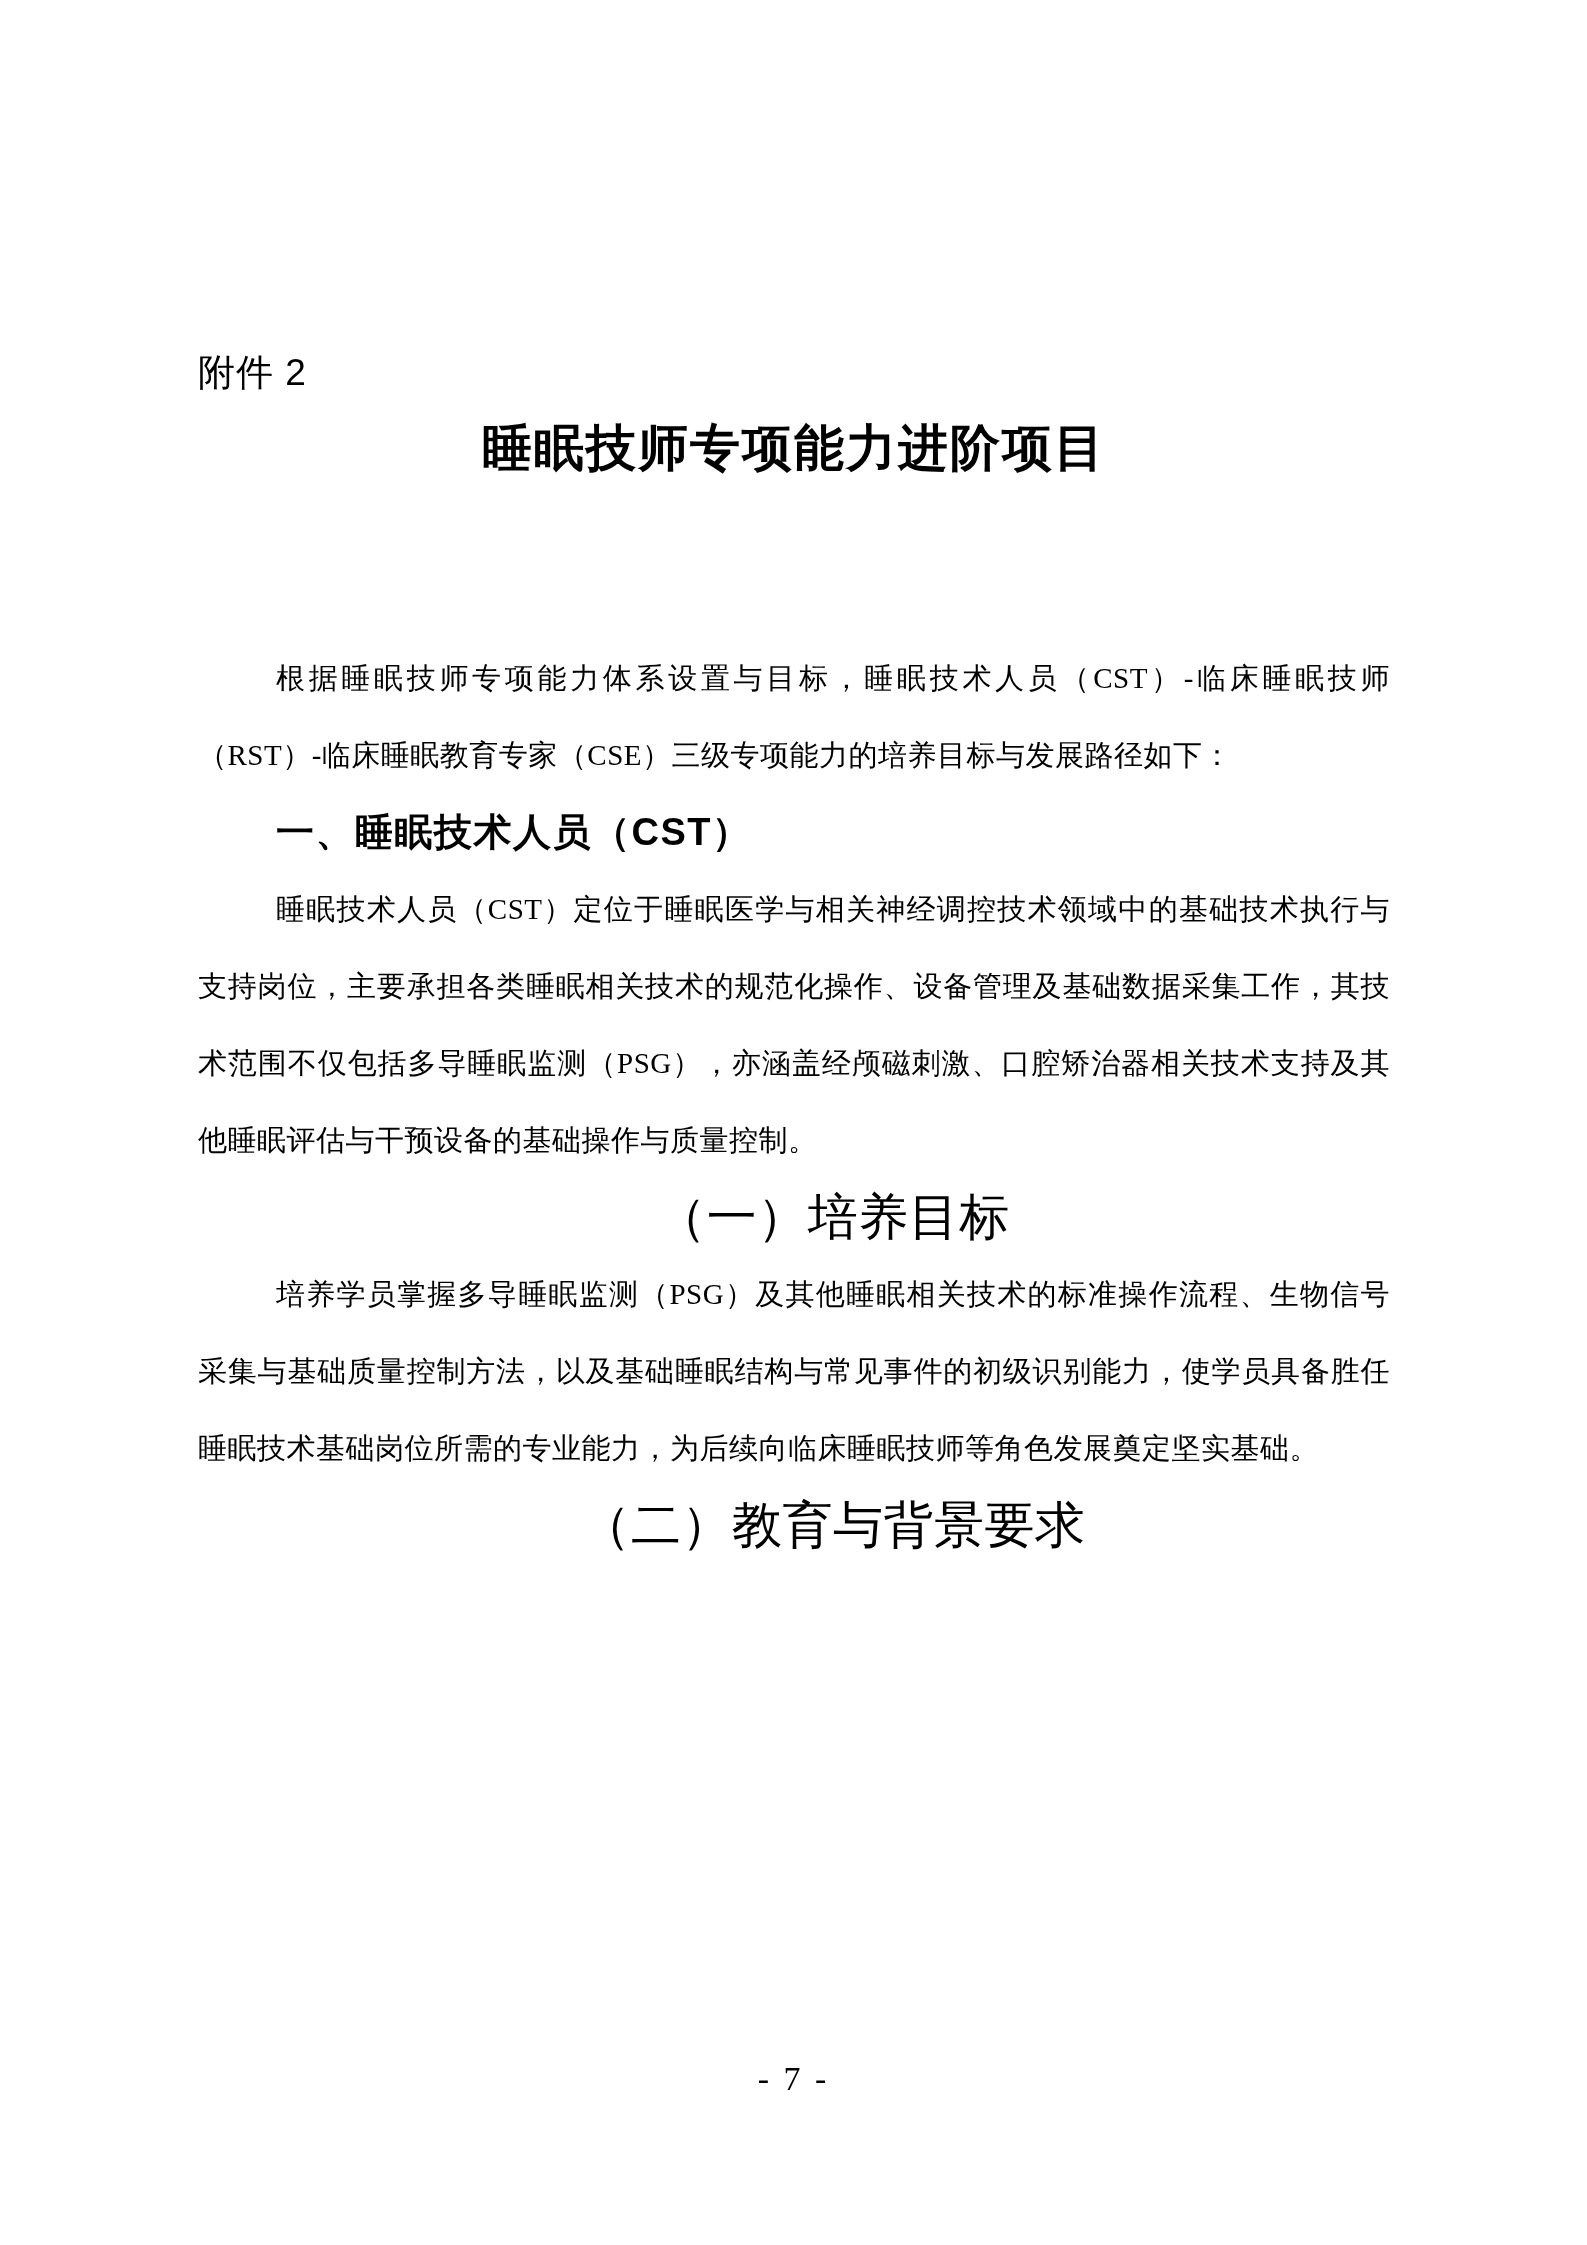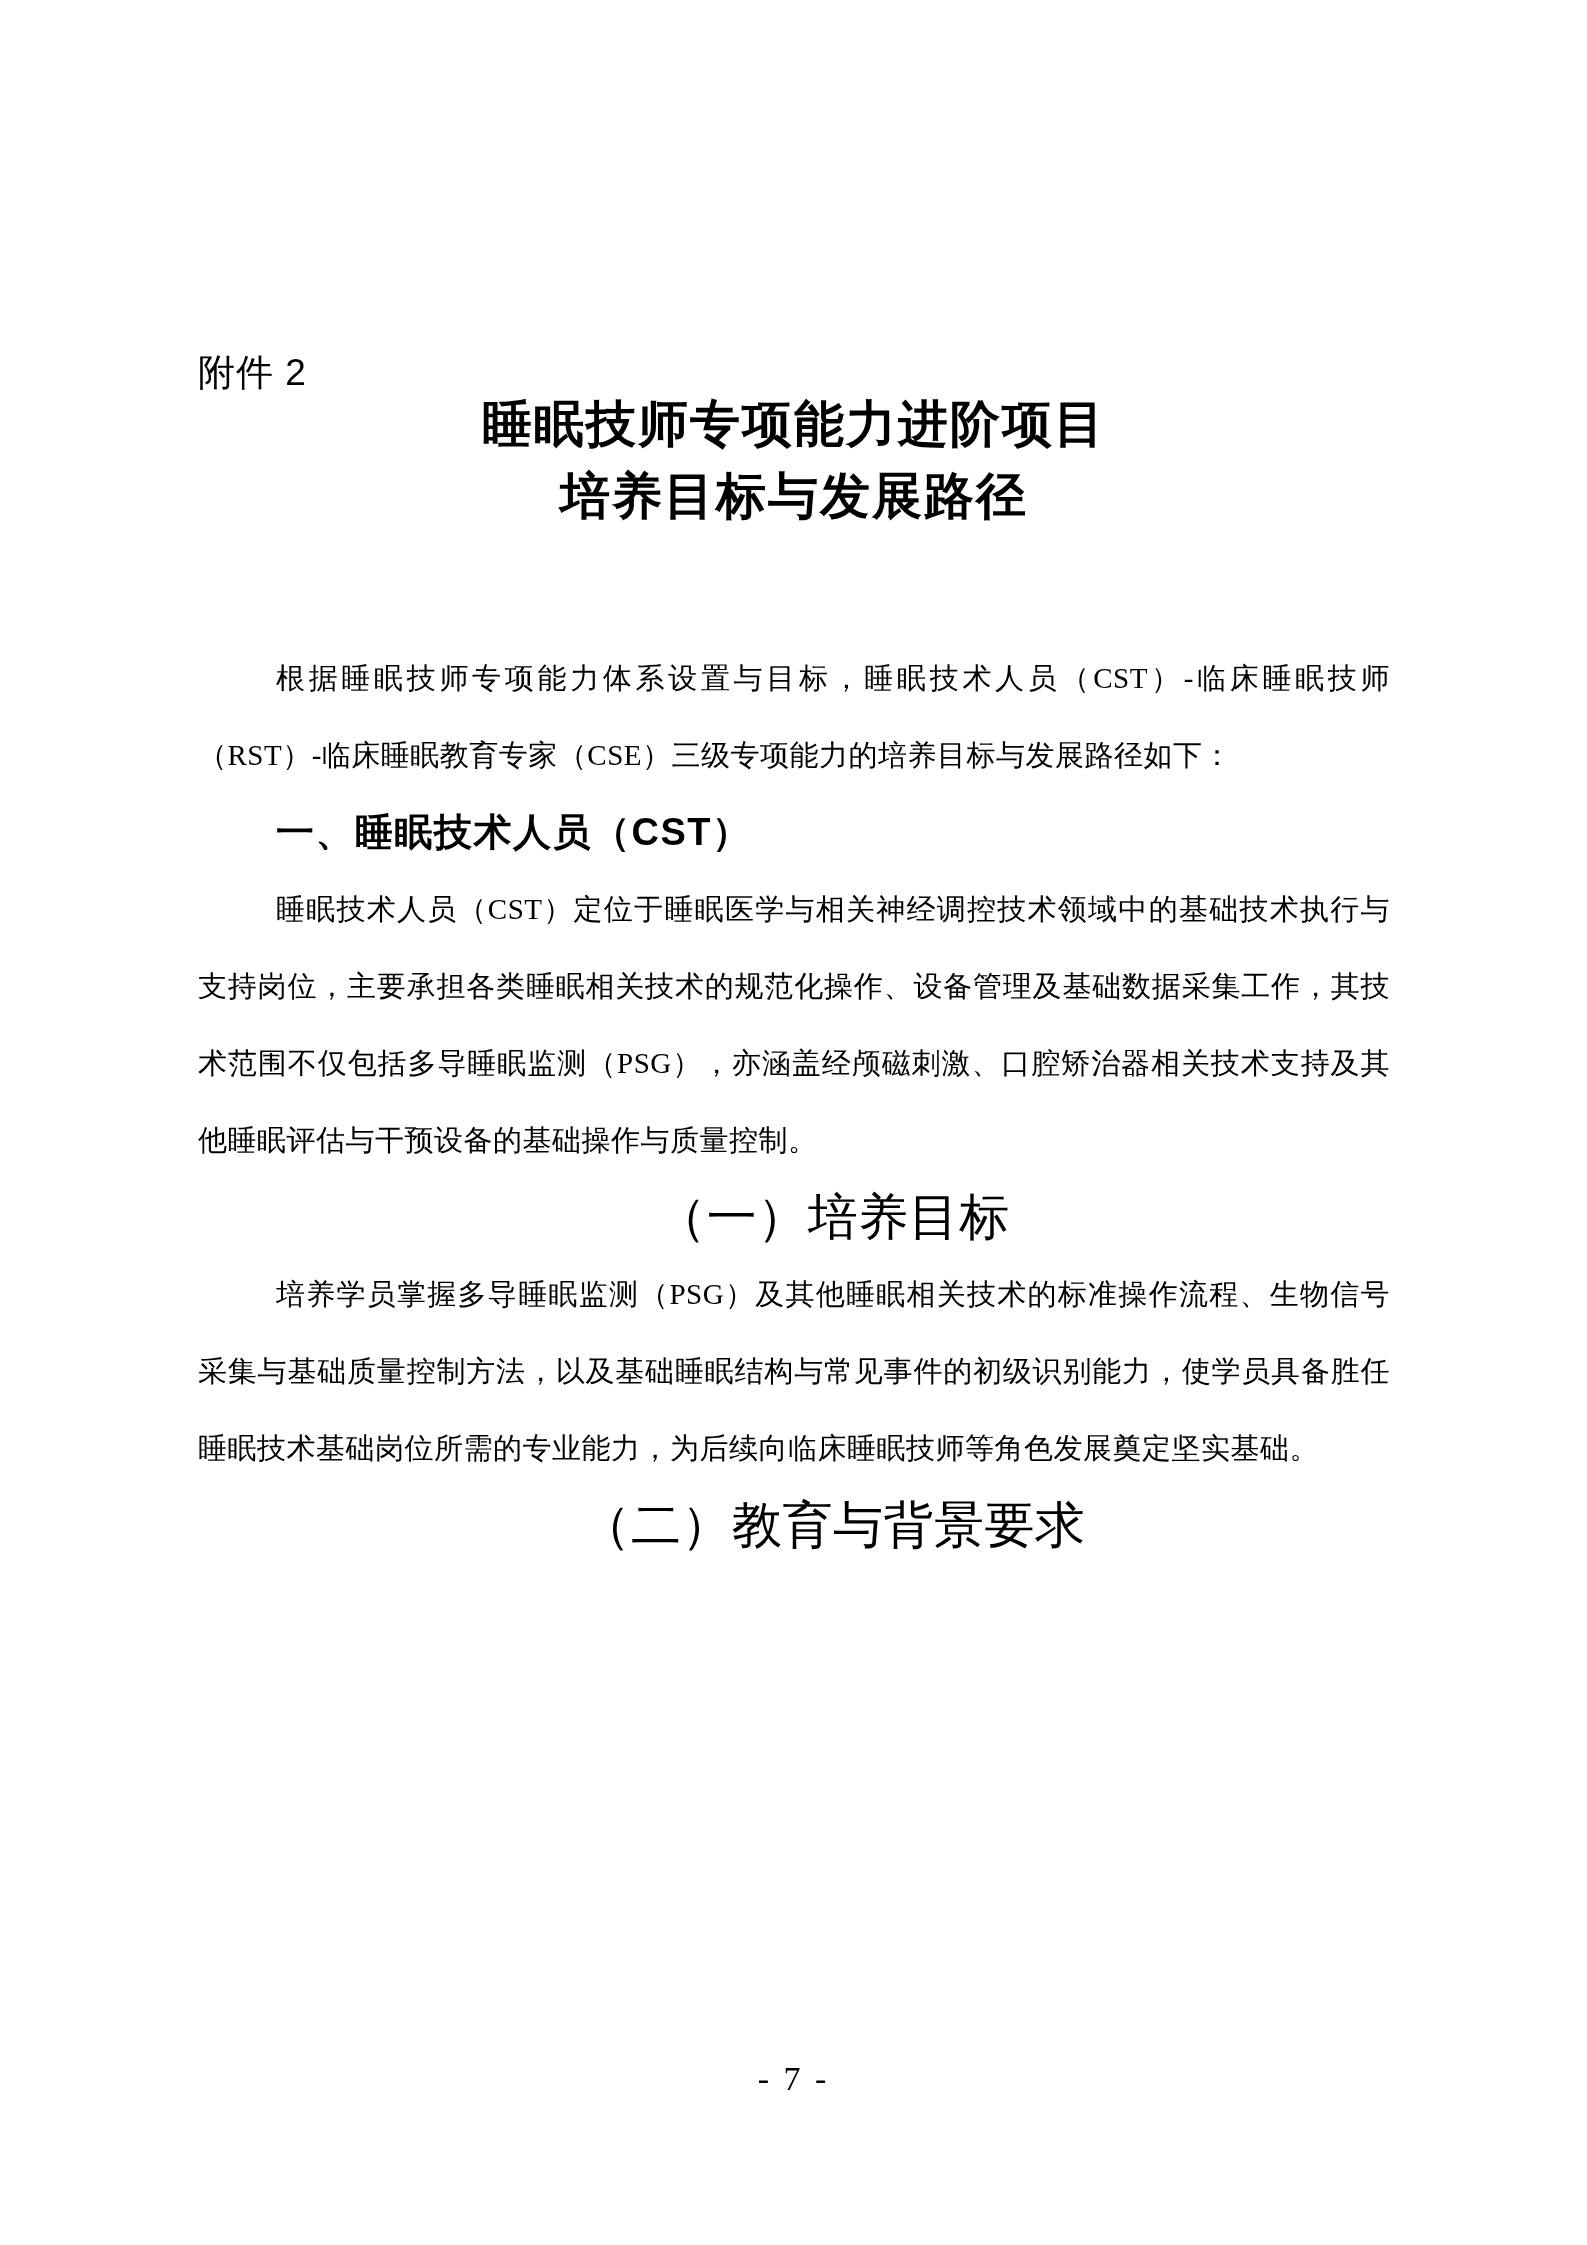--- a/index.html
+++ b/index.html
@@ -34,21 +34,21 @@
     letter-spacing: 1px;
     font-family: "Liberation Sans", "DejaVu Sans", sans-serif;
     font-weight: 400;
     white-space: nowrap;
   }
 
   
   .doc-title {
     position: absolute;
     left: 198px;
-    top: 388px;
+    top: 412px;
     width: 1192px;
     text-align: center;
     font-family: "Liberation Serif", "DejaVu Serif", serif;
     font-weight: 700;
     font-size: 50px;
     line-height: 72px;
     letter-spacing: 2px;
   }
   .doc-title .tline { display: block; }
 
@@ -109,21 +109,20 @@
 </style>
 </head>
 <body>
 
 <div class="page">
 
   <div class="attachment-label">附件 2</div>
 
   <div class="doc-title">
     <span class="tline">睡眠技师专项能力进阶项目</span>
-    <span class="tline">培养目标与发展路径</span>
   </div>
 
   <div class="body-area">
       <p class="para">根据睡眠技师专项能力体系设置与目标，睡眠技术人员（CST）-临床睡眠技师（RST）-临床睡眠教育专家（CSE）三级专项能力的培养目标与发展路径如下：</p>
       <p class="heading-1">一、睡眠技术人员（CST）</p>
       <p class="para">睡眠技术人员（CST）定位于睡眠医学与相关神经调控技术领域中的基础技术执行与支持岗位，主要承担各类睡眠相关技术的规范化操作、设备管理及基础数据采集工作，其技术范围不仅包括多导睡眠监测（PSG），亦涵盖经颅磁刺激、口腔矫治器相关技术支持及其他睡眠评估与干预设备的基础操作与质量控制。</p>
       <p class="heading-2">（一）培养目标</p>
       <p class="para">培养学员掌握多导睡眠监测（PSG）及其他睡眠相关技术的标准操作流程、生物信号采集与基础质量控制方法，以及基础睡眠结构与常见事件的初级识别能力，使学员具备胜任睡眠技术基础岗位所需的专业能力，为后续向临床睡眠技师等角色发展奠定坚实基础。</p>
       <p class="heading-2">（二）教育与背景要求</p>
     </div>

